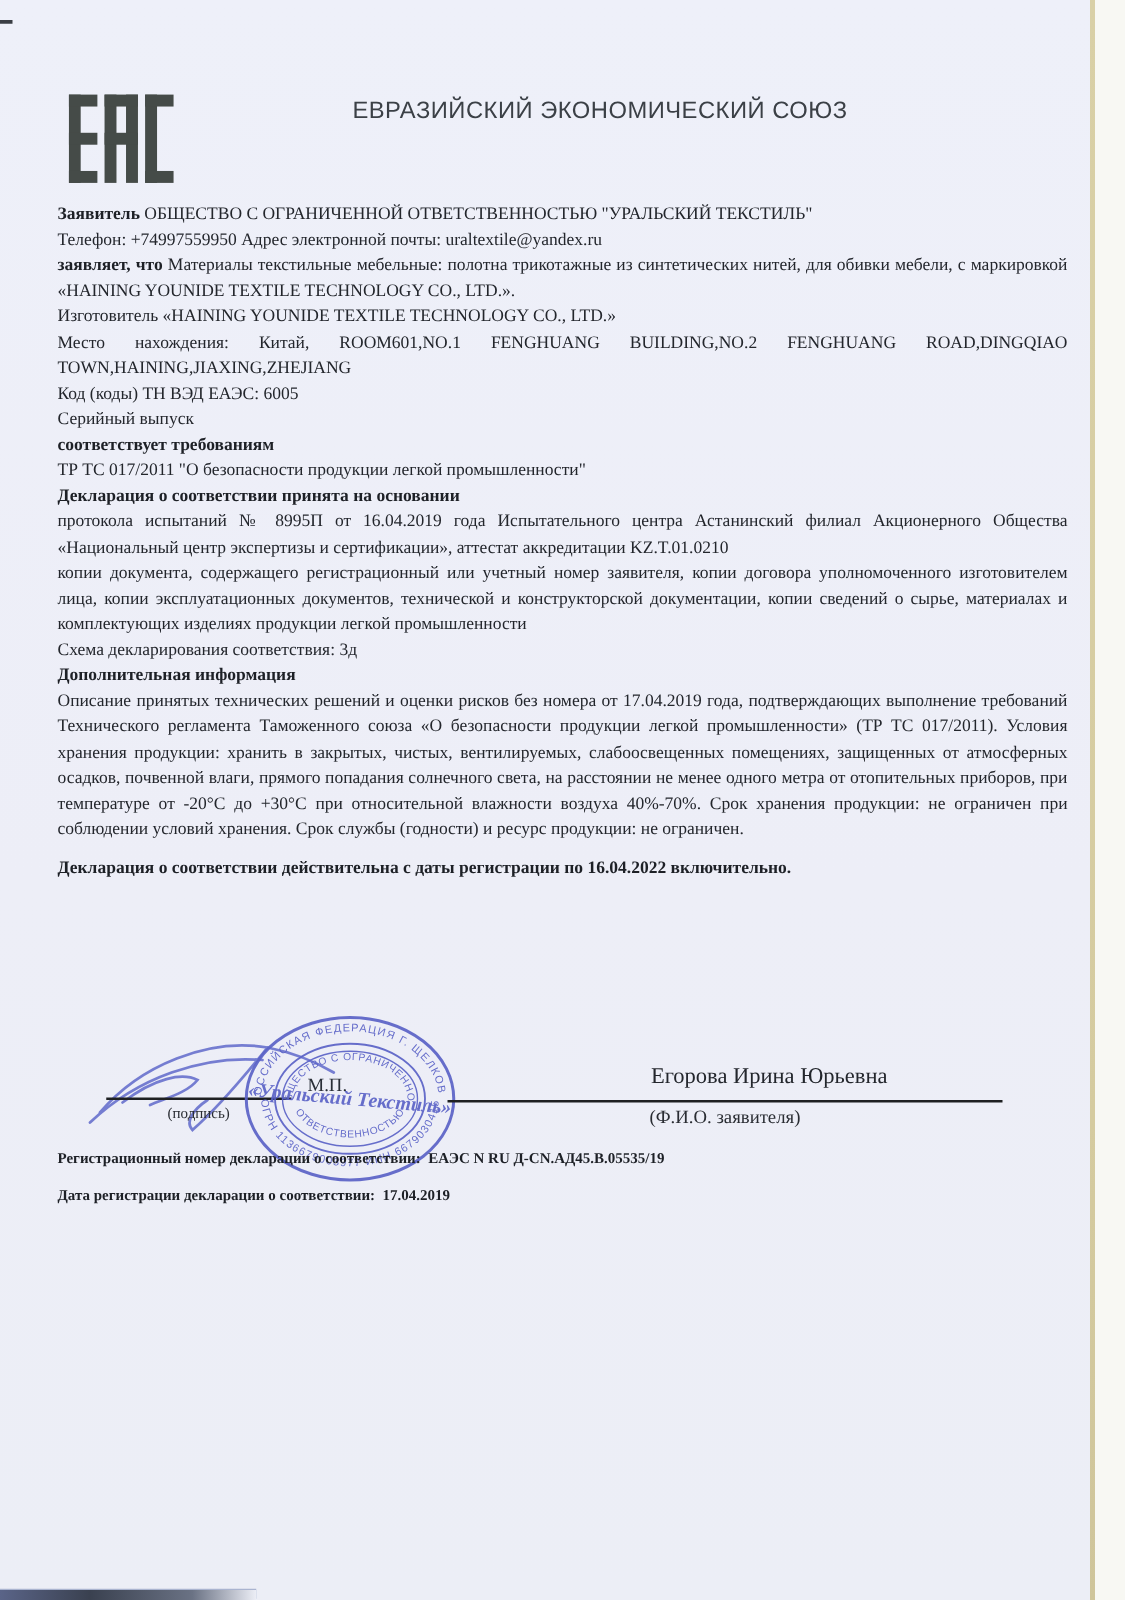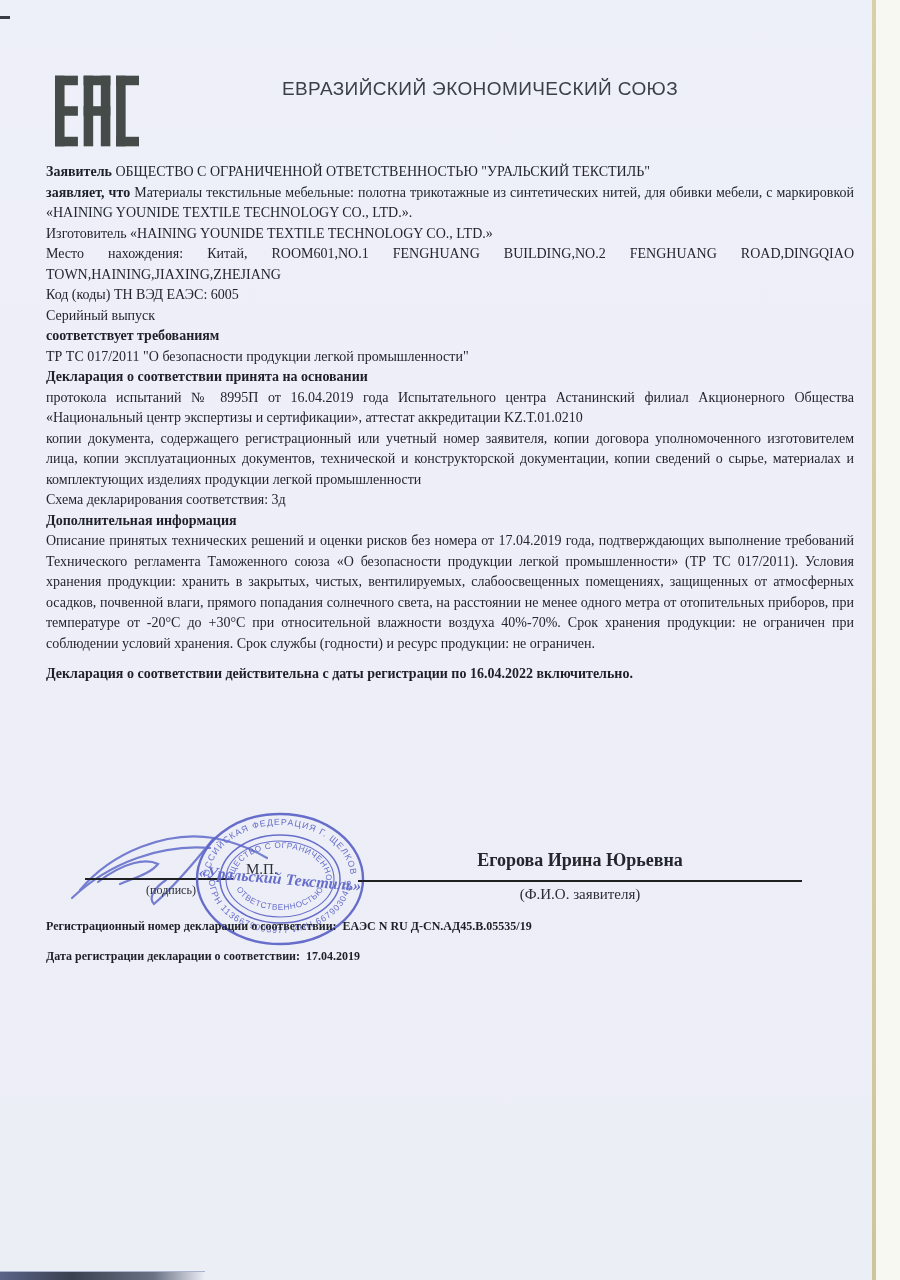--- a/index.html
+++ b/index.html
@@ -29,25 +29,25 @@
   .doc{position:absolute;left:46px;top:162px;width:808px;
     font-size:14px;line-height:20.5px;}
   .doc p{margin:0;text-align:justify;}
   .doc p.gap-top{margin-top:10px;}
   .doc b{color:#1d2026;}
   
   .sig-line{position:absolute;height:2px;background:#1e2022;}
   .sig-line.left{left:85px;top:878px;width:148px;}
   .sig-line.right{left:358px;top:880px;width:444px;}
   .caption{position:absolute;font-size:12px;color:#2a2d33;}
-  .cap-sign{left:116px;top:883px;width:110px;text-align:center;}
+  .cap-sign{left:104px;top:883px;width:110px;text-align:center;}
   .cap-fio{left:470px;top:886px;width:220px;text-align:center;font-size:15px;}
   .mp{position:absolute;left:246px;top:861px;font-size:15px;color:#2a2f38;}
-  .fio-name{position:absolute;left:450px;top:850px;width:260px;text-align:center;
-    font-size:18px;color:#23262c;font-weight:bold;}
+  .fio-name{position:absolute;left:450px;top:850px;width:260px;text-align:right;
+    font-size:18px;color:#23262c;}
   .signature-svg{position:absolute;left:62px;top:818px;}
   .stamp-svg{position:absolute;left:192px;top:810px;opacity:.92;}
   .stamp-arc{font-family:"Liberation Sans", sans-serif;fill:#5b63c7;}
   .stamp-arc.outer{font-size:8.8px;letter-spacing:1px;}
   .stamp-arc.inner{font-size:8.2px;letter-spacing:.6px;}
   .stamp-script{font-family:"Liberation Serif", serif;font-style:italic;font-weight:bold;
     font-size:16px;fill:#5b63c7;}
   
   .footer-line{position:absolute;left:46px;width:810px;font-size:12px;font-weight:bold;color:#1d2026;}
   .footer-reg{top:919px;}
@@ -82,20 +82,21 @@
       <rect x="64" y="64" width="24" height="10"></rect>
     </g>
   </svg>
 
   <div class="title">
     <div>ЕВРАЗИЙСКИЙ ЭКОНОМИЧЕСКИЙ СОЮЗ</div>
   </div>
 
   <div class="doc">
     <p><b>Заявитель </b><span>ОБЩЕСТВО С ОГРАНИЧЕННОЙ ОТВЕТСТВЕННОСТЬЮ "УРАЛЬСКИЙ ТЕКСТИЛЬ"</span></p>
+    <p>Телефон: +74997559950 Адрес электронной почты: uraltextile@yandex.ru</p>
     <p><b>заявляет, что </b><span>Материалы текстильные мебельные: полотна трикотажные из синтетических нитей, для обивки мебели, с маркировкой «HAINING YOUNIDE TEXTILE TECHNOLOGY CO., LTD.».</span></p>
     <p>Изготовитель «HAINING YOUNIDE TEXTILE TECHNOLOGY CO., LTD.»</p>
     <p>Место нахождения: Китай, ROOM601,NO.1 FENGHUANG BUILDING,NO.2 FENGHUANG ROAD,DINGQIAO TOWN,HAINING,JIAXING,ZHEJIANG</p>
     <p>Код (коды) ТН ВЭД ЕАЭС: 6005</p>
     <p>Серийный выпуск</p>
     <p><b>соответствует требованиям</b></p>
     <p>ТР ТС 017/2011 "О безопасности продукции легкой промышленности"</p>
     <p><b>Декларация о соответствии принята на основании</b></p>
     <p>протокола испытаний № 8995П от 16.04.2019 года Испытательного центра Астанинский филиал Акционерного Общества «Национальный центр экспертизы и сертификации», аттестат аккредитации KZ.T.01.0210</p>
     <p>копии документа, содержащего регистрационный или учетный номер заявителя, копии договора уполномоченного изготовителем лица, копии эксплуатационных документов, технической и конструкторской документации, копии сведений о сырье, материалах и комплектующих изделиях продукции легкой промышленности</p>

